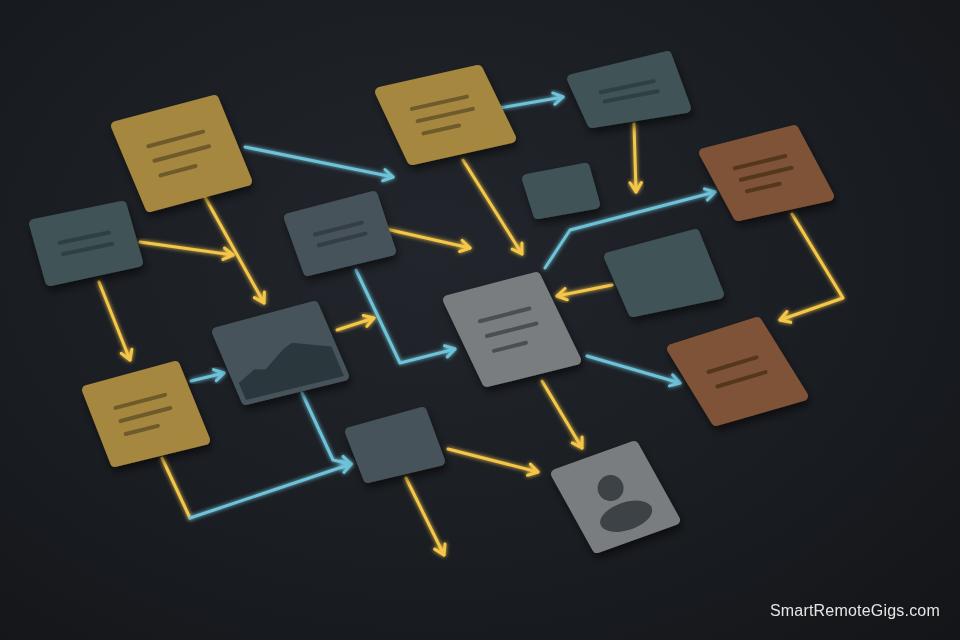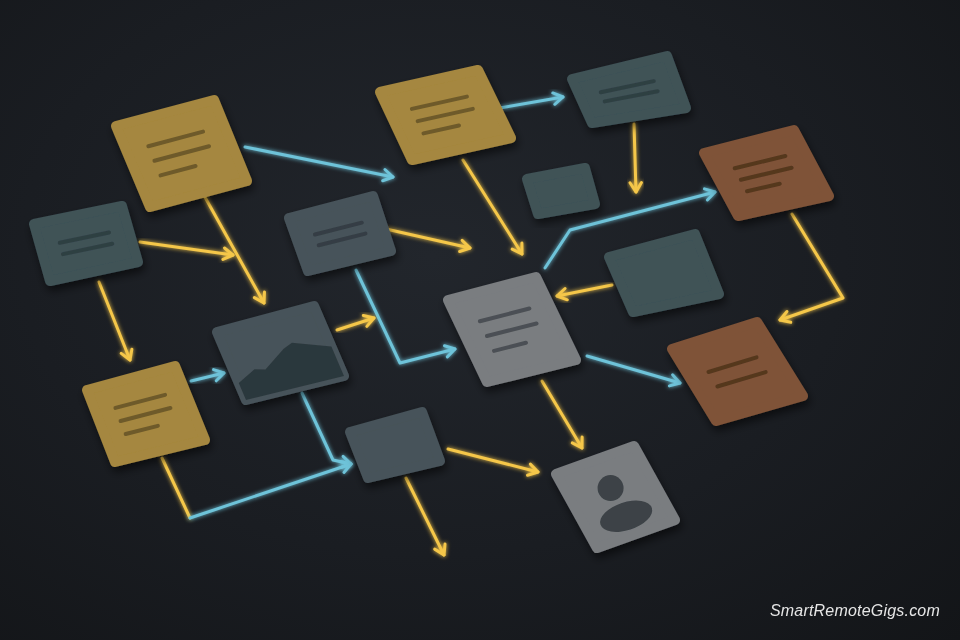--- a/index.html
+++ b/index.html
@@ -7,21 +7,20 @@
     width: 960px; height: 640px; overflow: hidden;
     background: radial-gradient(ellipse at 45% 40%, #22262c 0%, #1a1d22 55%, #131518 100%);
     font-family: "Liberation Sans", sans-serif;
     position: relative;
   }
   #canvas { position: absolute; left: 0; top: 0; width: 960px; height: 640px; }
   .watermark {
     position: absolute; right: 20px; bottom: 20px;
     color: #e6e6e6; font-size: 16px; letter-spacing: 0.2px;
     font-family: "Liberation Sans", sans-serif;
-    font-style: italic;
   }
 </style>
 </head>
 <body>
 
 <svg id="canvas" viewBox="0 0 960 640" xmlns="http://www.w3.org/2000/svg">
   <defs>
     <filter id="glowY" x="-20%" y="-20%" width="140%" height="140%">
       <feGaussianBlur stdDeviation="2.2" result="b"></feGaussianBlur>
       <feMerge>

